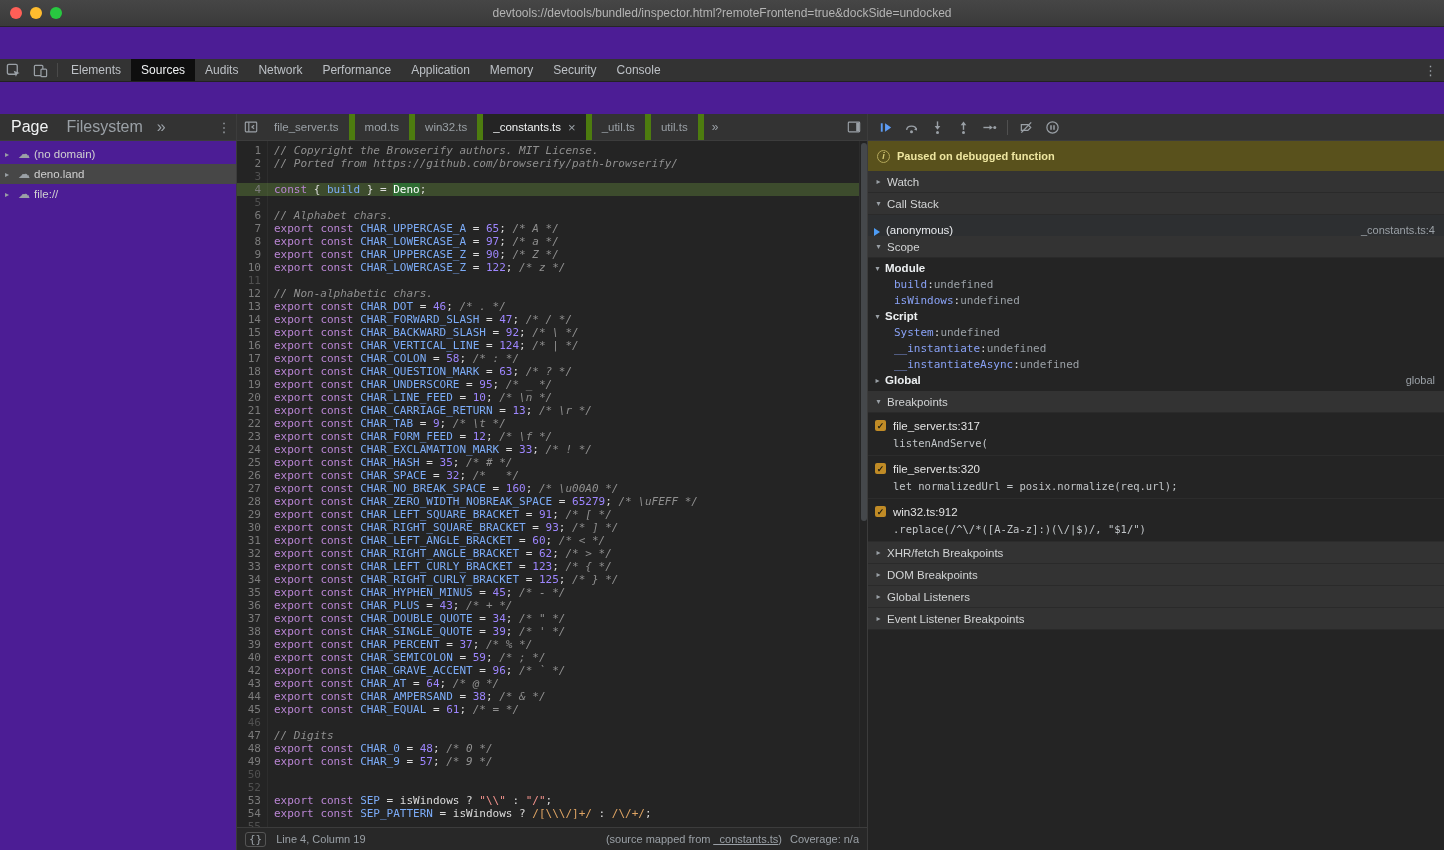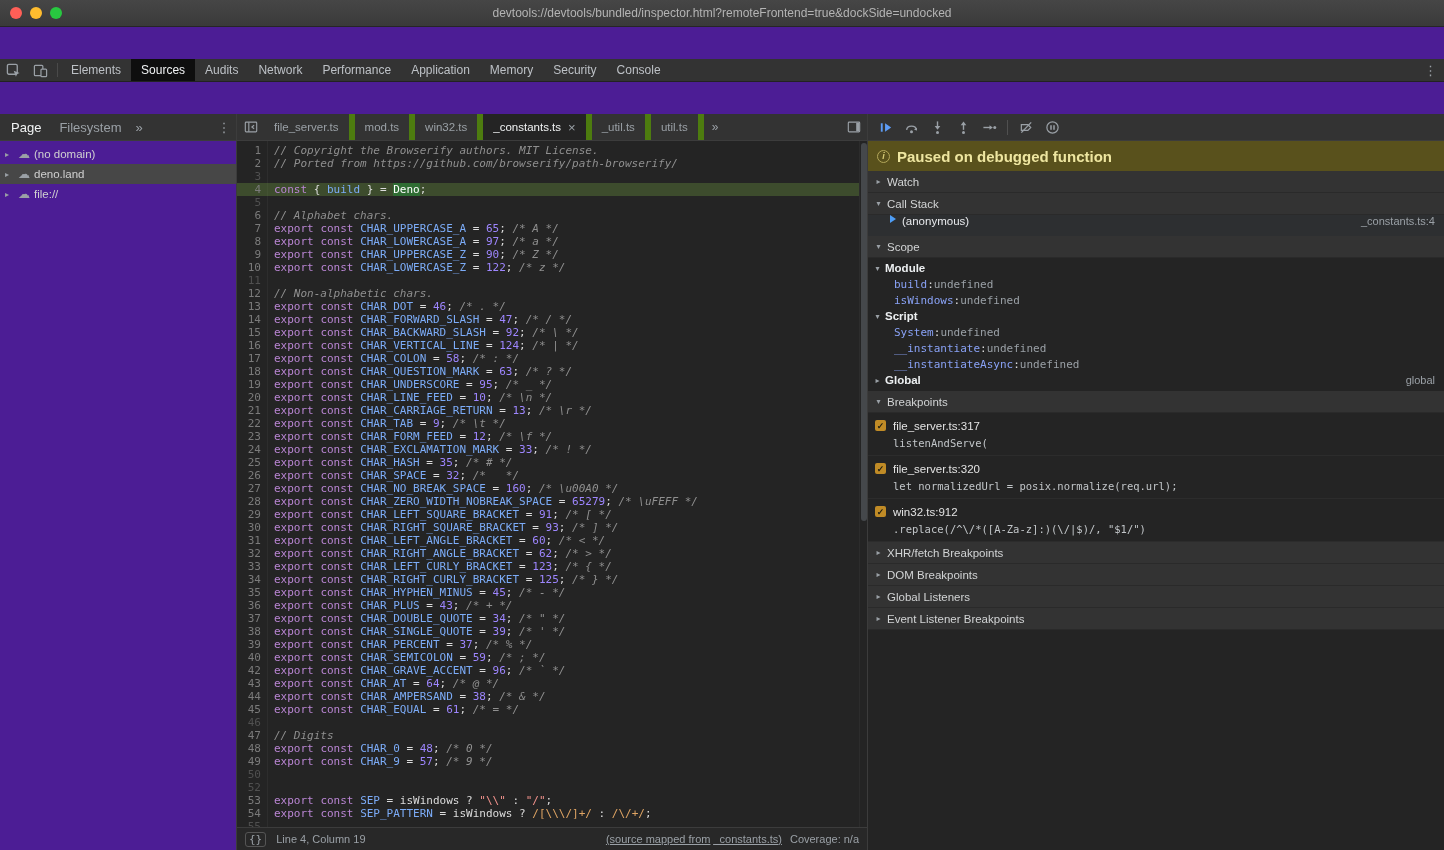--- a/index.html
+++ b/index.html
@@ -21,21 +21,21 @@
   .main-tab{padding:0 10px;display:flex;align-items:center;font-size:12px;color:#bdc1c6;cursor:default;}
   .main-tab.active{background:#0e0e0e;color:#f1f3f4;}
   .kebab{margin-left:auto;font-size:13px;}
 
   .content{flex:1;display:flex;min-height:0;}
 
   
   .navigator{width:237px;flex:none;border-right:1px solid #3c3c3c;display:flex;flex-direction:column;}
   .nav-tabbar{height:27px;flex:none;background:#333;border-bottom:1px solid #3c3c3c;display:flex;align-items:stretch;padding-left:2px;}
   #nav-tabs{display:flex;}
-  .nav-tab{padding:0 9px;display:flex;align-items:center;font-size:13px;color:#9aa0a6;}
+  .nav-tab{padding:0 9px;display:flex;align-items:center;font-size:16px;color:#9aa0a6;}
   .nav-tab.active{color:#f1f3f4;}
   .nav-tab.overflow{padding:0 5px;}
   .nav-kebab{margin-left:auto;width:24px;display:flex;align-items:center;justify-content:center;color:#9aa0a6;font-size:13px;}
   .nav-tree{padding-top:3px;font-size:11.5px;}
   .tree-row{height:20px;display:flex;align-items:center;padding-left:5px;gap:4px;color:#d0d0d0;}
   .tree-row.selected{background:#474747;}
   .tree-tri{width:9px;color:#9aa0a6;font-size:8px;}
   .cloud{color:#9aa0a6;font-size:12px;line-height:1;}
 
   
@@ -58,36 +58,36 @@
   .code-text{padding-left:7px;color:#dcdcdc;}
   .tok-k{color:#bb86d5}.tok-d{color:#7cacf8}.tok-n{color:#9e86ff}.tok-s{color:#f2928c}
   .tok-r{color:#e0a564}.tok-c{color:#8f8f8f;font-style:italic}.tok-p{color:#dcdcdc}
   .tok-hl{background:#2f6d33;color:#fff;border-radius:1px;}
   .editor-scrollbar{position:absolute;top:0;right:0;bottom:0;width:8px;background:#242424;border-left:1px solid #2c2c2c;}
   .editor-scrollbar .thumb{position:absolute;top:2px;left:1px;width:6px;height:378px;border-radius:3px;background:#45484b;}
 
   .status-bar{height:23px;flex:none;border-top:1px solid #3c3c3c;background:#282828;display:flex;align-items:center;font-size:11px;color:#9aa0a6;padding:0 8px;gap:10px;}
   .pp-icon{font-family:"DejaVu Sans Mono",monospace;font-size:11px;border:1px solid #555;border-radius:3px;padding:0 3px;line-height:13px;}
   .sb-right{margin-left:auto;display:flex;align-items:center;gap:4px;}
-  .lk{display:flex;align-items:flex-start;text-decoration:underline;}
+  .lk{display:flex;align-items:flex-start;}
   .link{color:#9aa0a6;text-decoration:underline;cursor:pointer;margin-left:3px;}
   .cov{display:flex;gap:3px;margin-left:4px;}
 
   
   .debugger{width:576px;flex:none;display:flex;flex-direction:column;background:#242424;min-height:0;}
   .debug-toolbar{height:27px;flex:none;background:#333;border-bottom:1px solid #3c3c3c;display:flex;align-items:center;padding:0 4px;}
   .dbg-btn{width:26px;height:26px;display:flex;align-items:center;justify-content:center;}
   .dbg-sep{width:1px;height:15px;background:#505050;margin:0 5px;}
-  .paused-banner{height:30px;flex:none;background:#59511c;display:flex;align-items:center;gap:7px;padding:0 9px;font-size:15px;color:#eee6a0;font-weight:bold;}
+  .paused-banner{height:30px;flex:none;background:#59511c;display:flex;align-items:center;gap:7px;padding:0 9px;font-size:11px;color:#eee6a0;font-weight:bold;}
   .info-icon{width:13px;height:13px;flex:none;border-radius:50%;border:1px solid #b3a75a;color:#d4c976;display:flex;align-items:center;justify-content:center;font-size:9px;font-style:italic;font-weight:bold;}
   .info-icon::after{content:"i";}
 
   .section-header{height:22px;flex:none;background:#333;border-bottom:1px solid #2a2a2a;display:flex;align-items:center;padding-left:5px;gap:3px;font-size:11.5px;color:#d2d4d5;}
   .tri{width:11px;font-size:8px;color:#9aa0a6;text-align:center;flex:none;font-family:"Liberation Sans",sans-serif;}
-  .cs-row{height:21px;display:flex;align-items:flex-start;background:#2d2f31;padding-left:19px;font-size:11.5px;}
+  .cs-row{height:21px;display:flex;align-items:flex-end;background:#2d2f31;padding-left:3px;font-size:11.5px;}
   .cs-marker{width:0;height:0;border-left:6px solid #4e9df6;border-top:4px solid transparent;border-bottom:4px solid transparent;margin:0 6px 0 3px;}
   .cs-name{color:#e8eaed;}
   .cs-loc{margin-left:auto;padding-right:9px;font-size:11px;color:#9aa0a6;}
 
   .scope-pane{font-family:"DejaVu Sans Mono",monospace;font-size:11px;padding:2px 0 3px;}
   .scope-group{height:16px;display:flex;align-items:center;padding-left:4px;gap:2px;}
   .scope-group-name{color:#eceff1;font-weight:bold;font-family:"Liberation Sans",sans-serif;font-size:11.5px;}
   .scope-right{margin-left:auto;padding-right:9px;color:#9aa0a6;font-size:11px;font-family:"Liberation Sans",sans-serif;}
   .scope-prop{height:16px;display:flex;align-items:center;padding-left:26px;}
   .prop-name{color:#89a2f6;}

